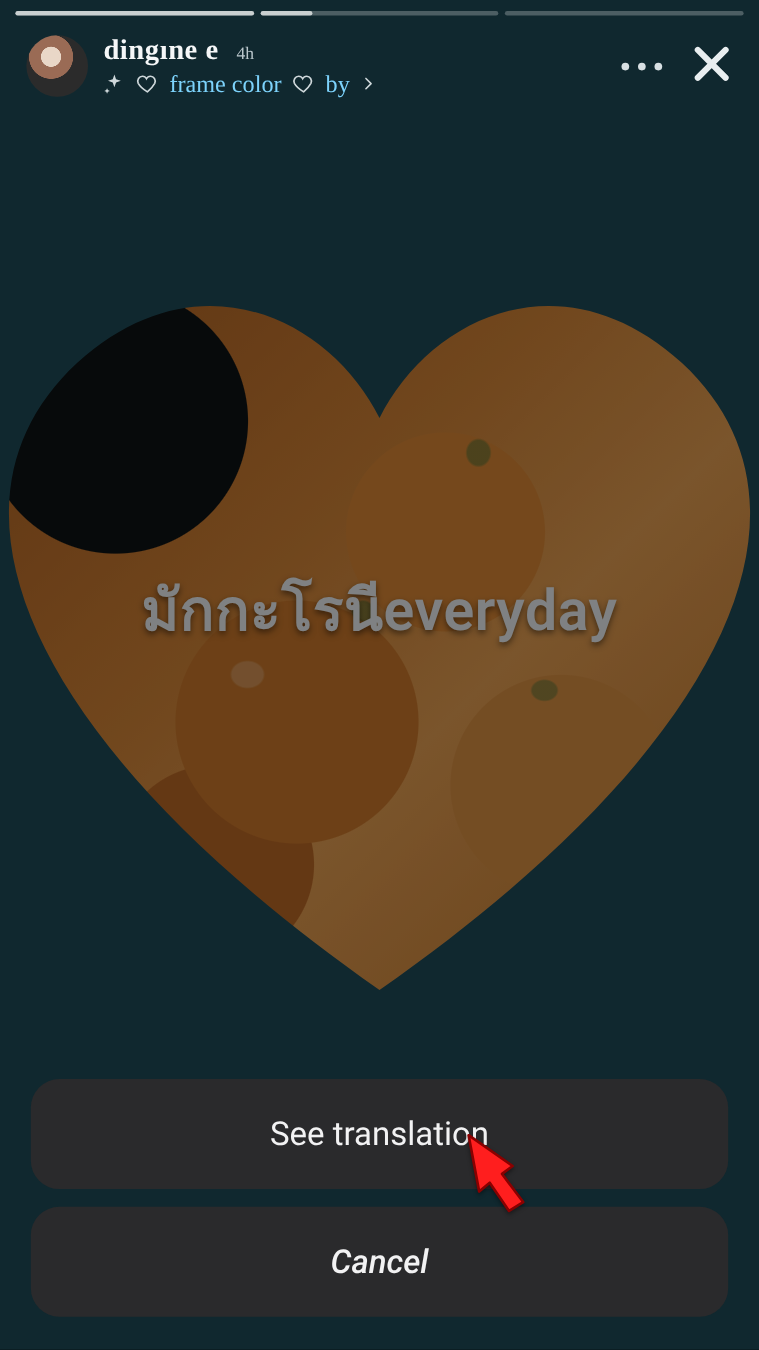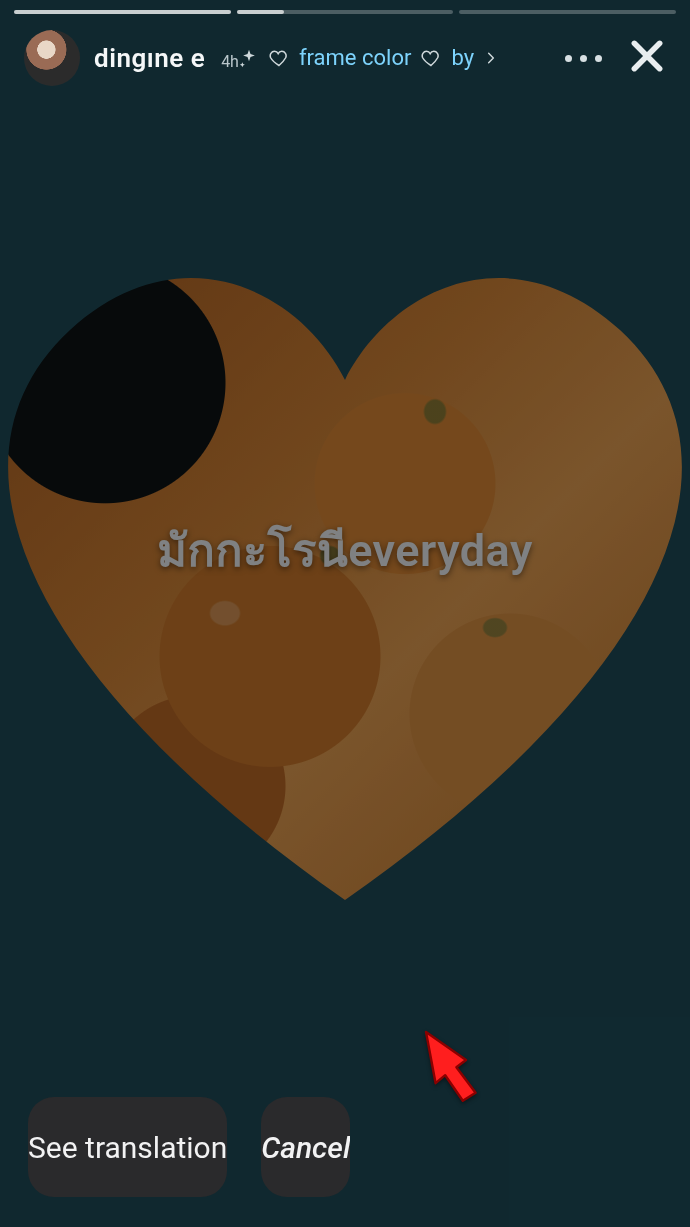--- a/index.html
+++ b/index.html
@@ -50,22 +50,24 @@
   .avatar {
     width: 56px; height: 56px;
     border-radius: 50%;
     background: radial-gradient(circle at 40% 35%, #e9d7c7 0 18%, #9a6b55 19% 40%, #2b2b2b 41% 100%);
     flex: none;
   }
   .meta {
     margin-left: 14px;
     color: #e8edef;
     display: flex;
+    flex-direction: column;
     line-height: 1.25;
     font-size: 24px;
+    font-family: Liberation Serif, serif;
   }
   .row1 { display: flex; align-items: baseline; gap: 16px; }
   .username { font-weight: 600; color: #f5f7f8; letter-spacing: .5px; }
   .username { font-size: 26px; }
   .time { color: #b9c6cb; font-size: 16px; }
   .row2 { display: flex; align-items: center; gap: 10px; color: #7dd3fc; font-size: 22px; }
   .sparkle, .heart, .chev { display:inline-flex; }
   .more {
     margin-left: auto;
     display: flex;
@@ -114,35 +116,36 @@
     position: absolute;
     left: 0; right: 0;
     top: 515px;
     text-align: center;
     color: #e7ecee;
     font-weight: 600;
     text-shadow: 0 2px 6px rgba(0,0,0,.5);
     line-height: 1.35;
   }
   .caption .l1 { font-size: 40px; letter-spacing: .5px; }
-  .caption .l2 { font-size: 45px; letter-spacing: .5px; margin-top: 6px; }
+  .caption .l2 { font-size: 52px; letter-spacing: .5px; margin-top: 6px; }
 
   
   .dim {
     position: absolute; inset: 0;
     background: rgba(0,0,0,0.45);
   }
 
   
   .sheet {
     position: absolute;
     left: 28px; right: 28px;
     bottom: 30px;
     display: flex;
-    gap: 34px;
+    flex-direction: column;
+    gap: 16px;
   }
   .sheet-group {
     background: #2a2a2c;
     border-radius: 26px;
     overflow: hidden;
   }
   .sheet-item {
     height: 100px;
     display: flex;
     align-items: center;

